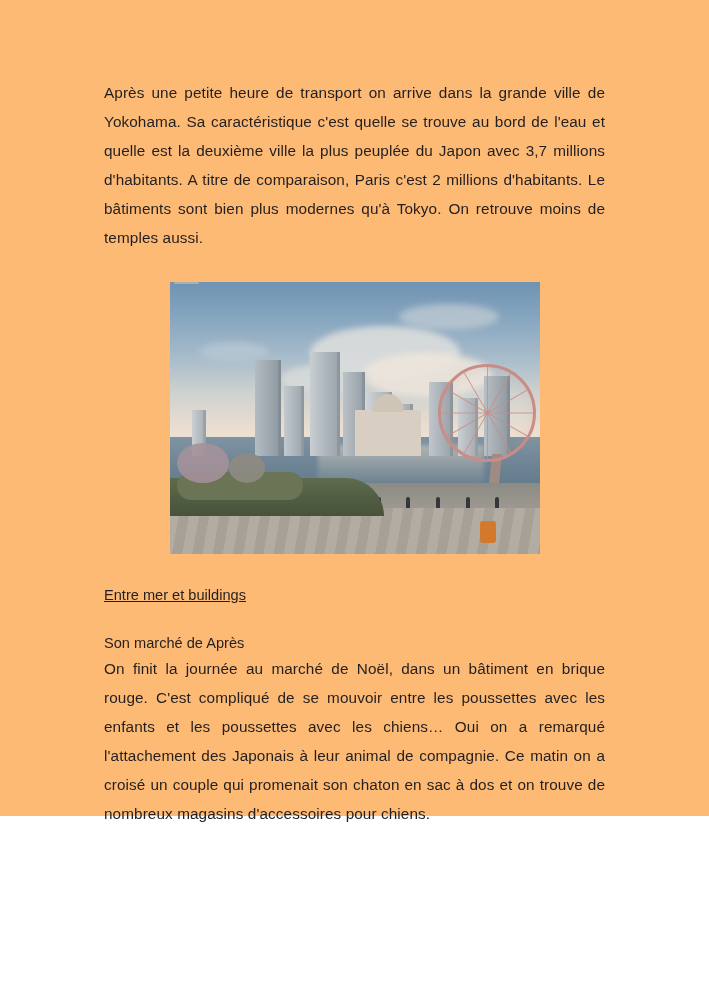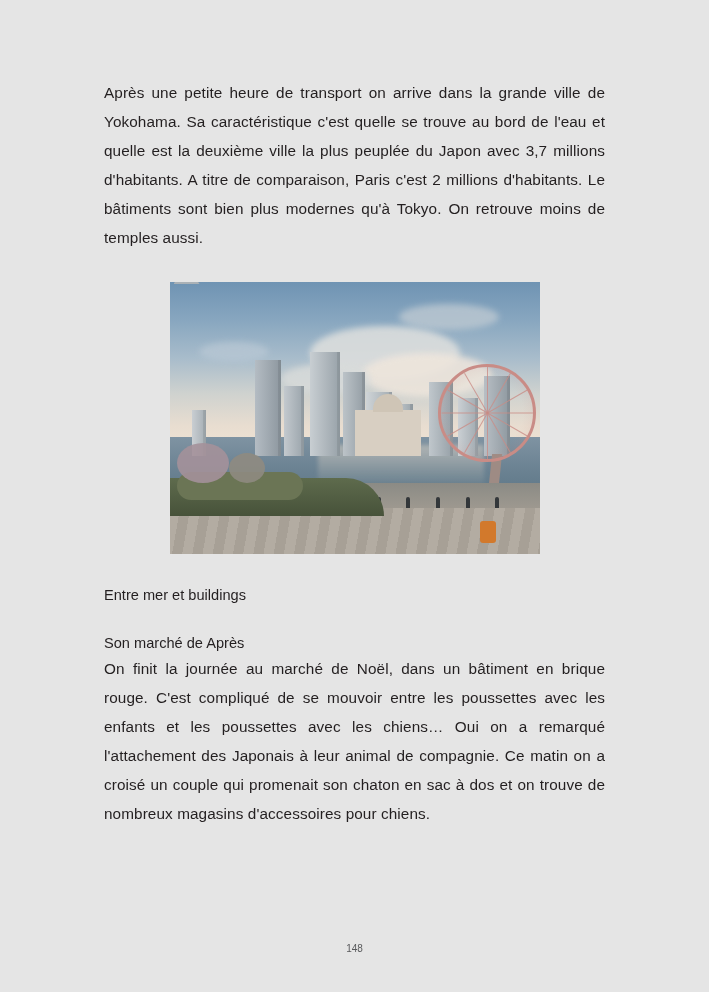--- a/index.html
+++ b/index.html
@@ -12,22 +12,22 @@
     height: 992px;
     font-family: "Liberation Sans", sans-serif;
     color: #231f20;
     position: relative;
     overflow: hidden;
   }
   .page {
     position: absolute;
     left: 0; top: 0;
     width: 709px;
-    height: 992px;
-    background: #e5e5e5;
+    height: 816px;
+    background: #fdba74;
   }
   .content {
     position: absolute;
     left: 104px;
     top: 78px;
     width: 501px;
   }
   p.body-par {
     margin: 0 0 0 0;
     font-size: 15.3px;
@@ -219,20 +219,21 @@
   }
 
   .caption-block {
     margin-top: 30px;
   }
   .caption {
     font-size: 14.6px;
     line-height: 22px;
     margin: 0;
     color: #231f20;
+    text-decoration: underline;
   }
   .subhead {
     font-size: 14.6px;
     line-height: 22px;
     margin: 26px 0 0 0;
     color: #231f20;
   }
   .last-par {
     margin-top: 26px;
   }
@@ -315,14 +316,13 @@
     </div>
 
     <div class="caption-block">
       <p class="caption">Entre mer et buildings</p>
       <p class="subhead">Son marché de Après</p>
     </div>
 
     <p class="body-par last-par">On finit la journée au marché de Noël, dans un bâtiment en brique rouge. C'est compliqué de se mouvoir entre les poussettes avec les enfants et les poussettes avec les chiens… Oui on a remarqué l'attachement des Japonais à leur animal de compagnie. Ce matin on a croisé un couple qui promenait son chaton en sac à dos et on trouve de nombreux magasins d'accessoires pour chiens.</p>
   </div>
 
-  <div class="page-number">148</div>
 </div>
 
 </body></html>

